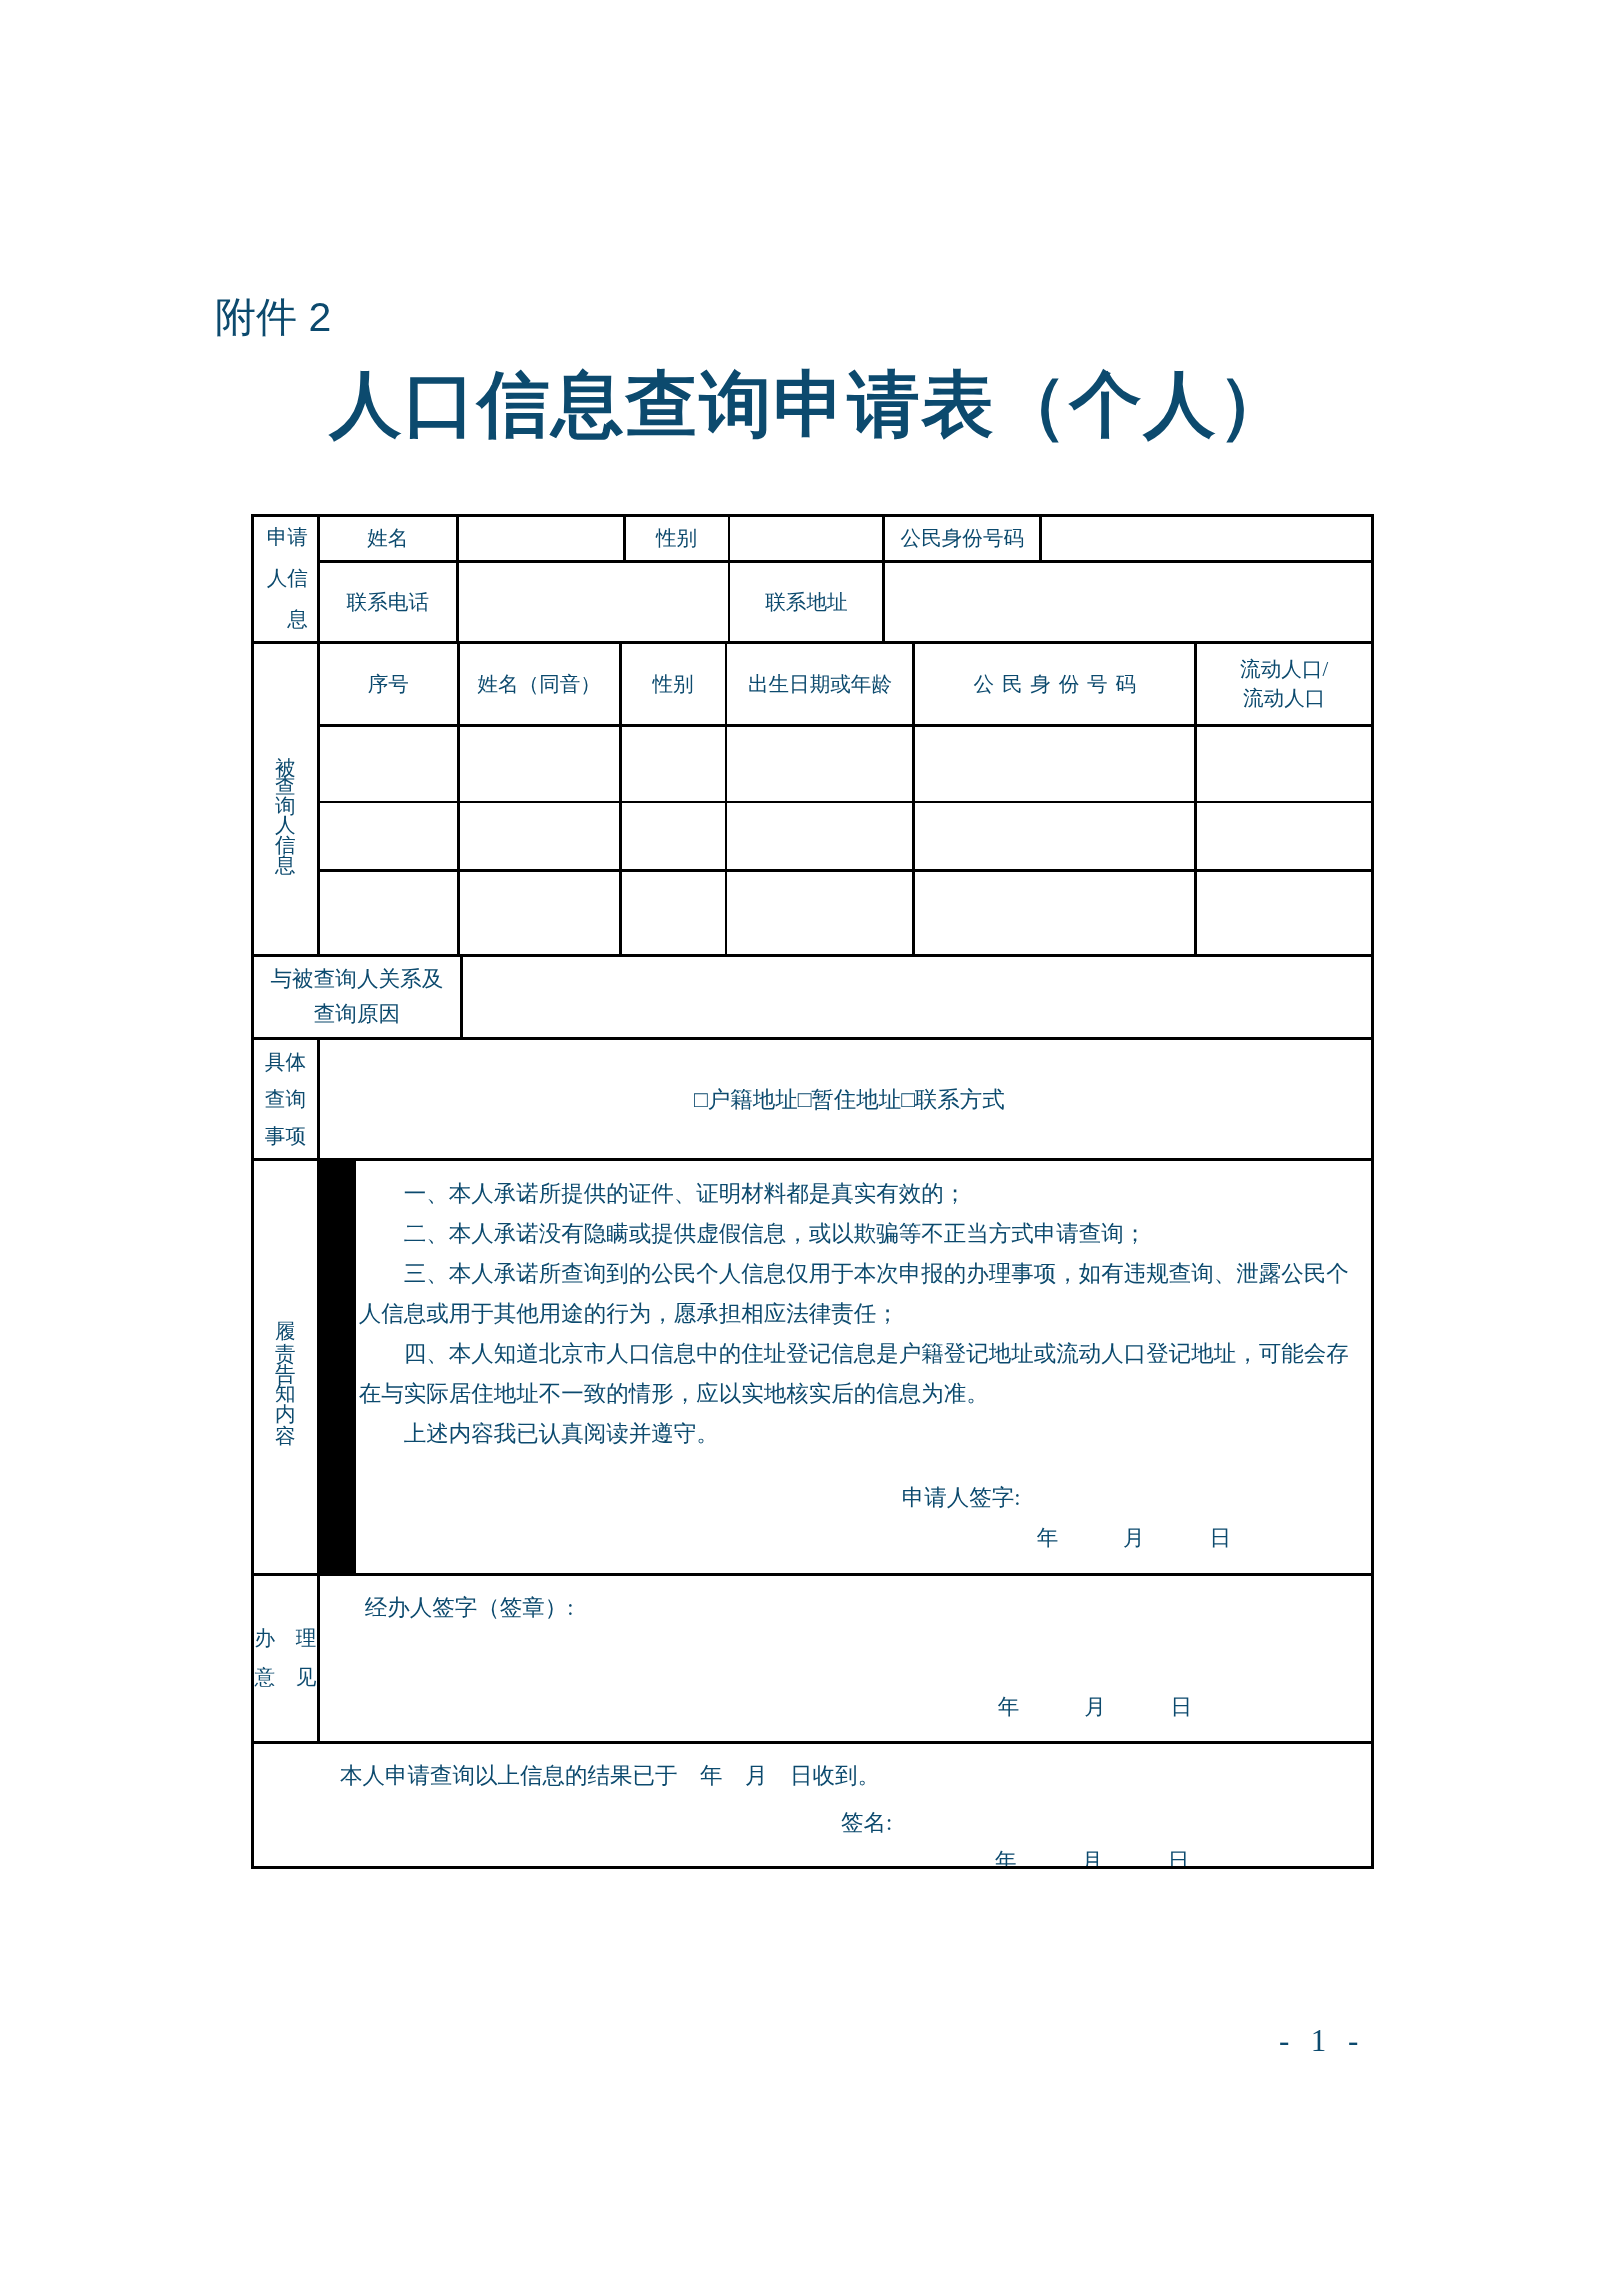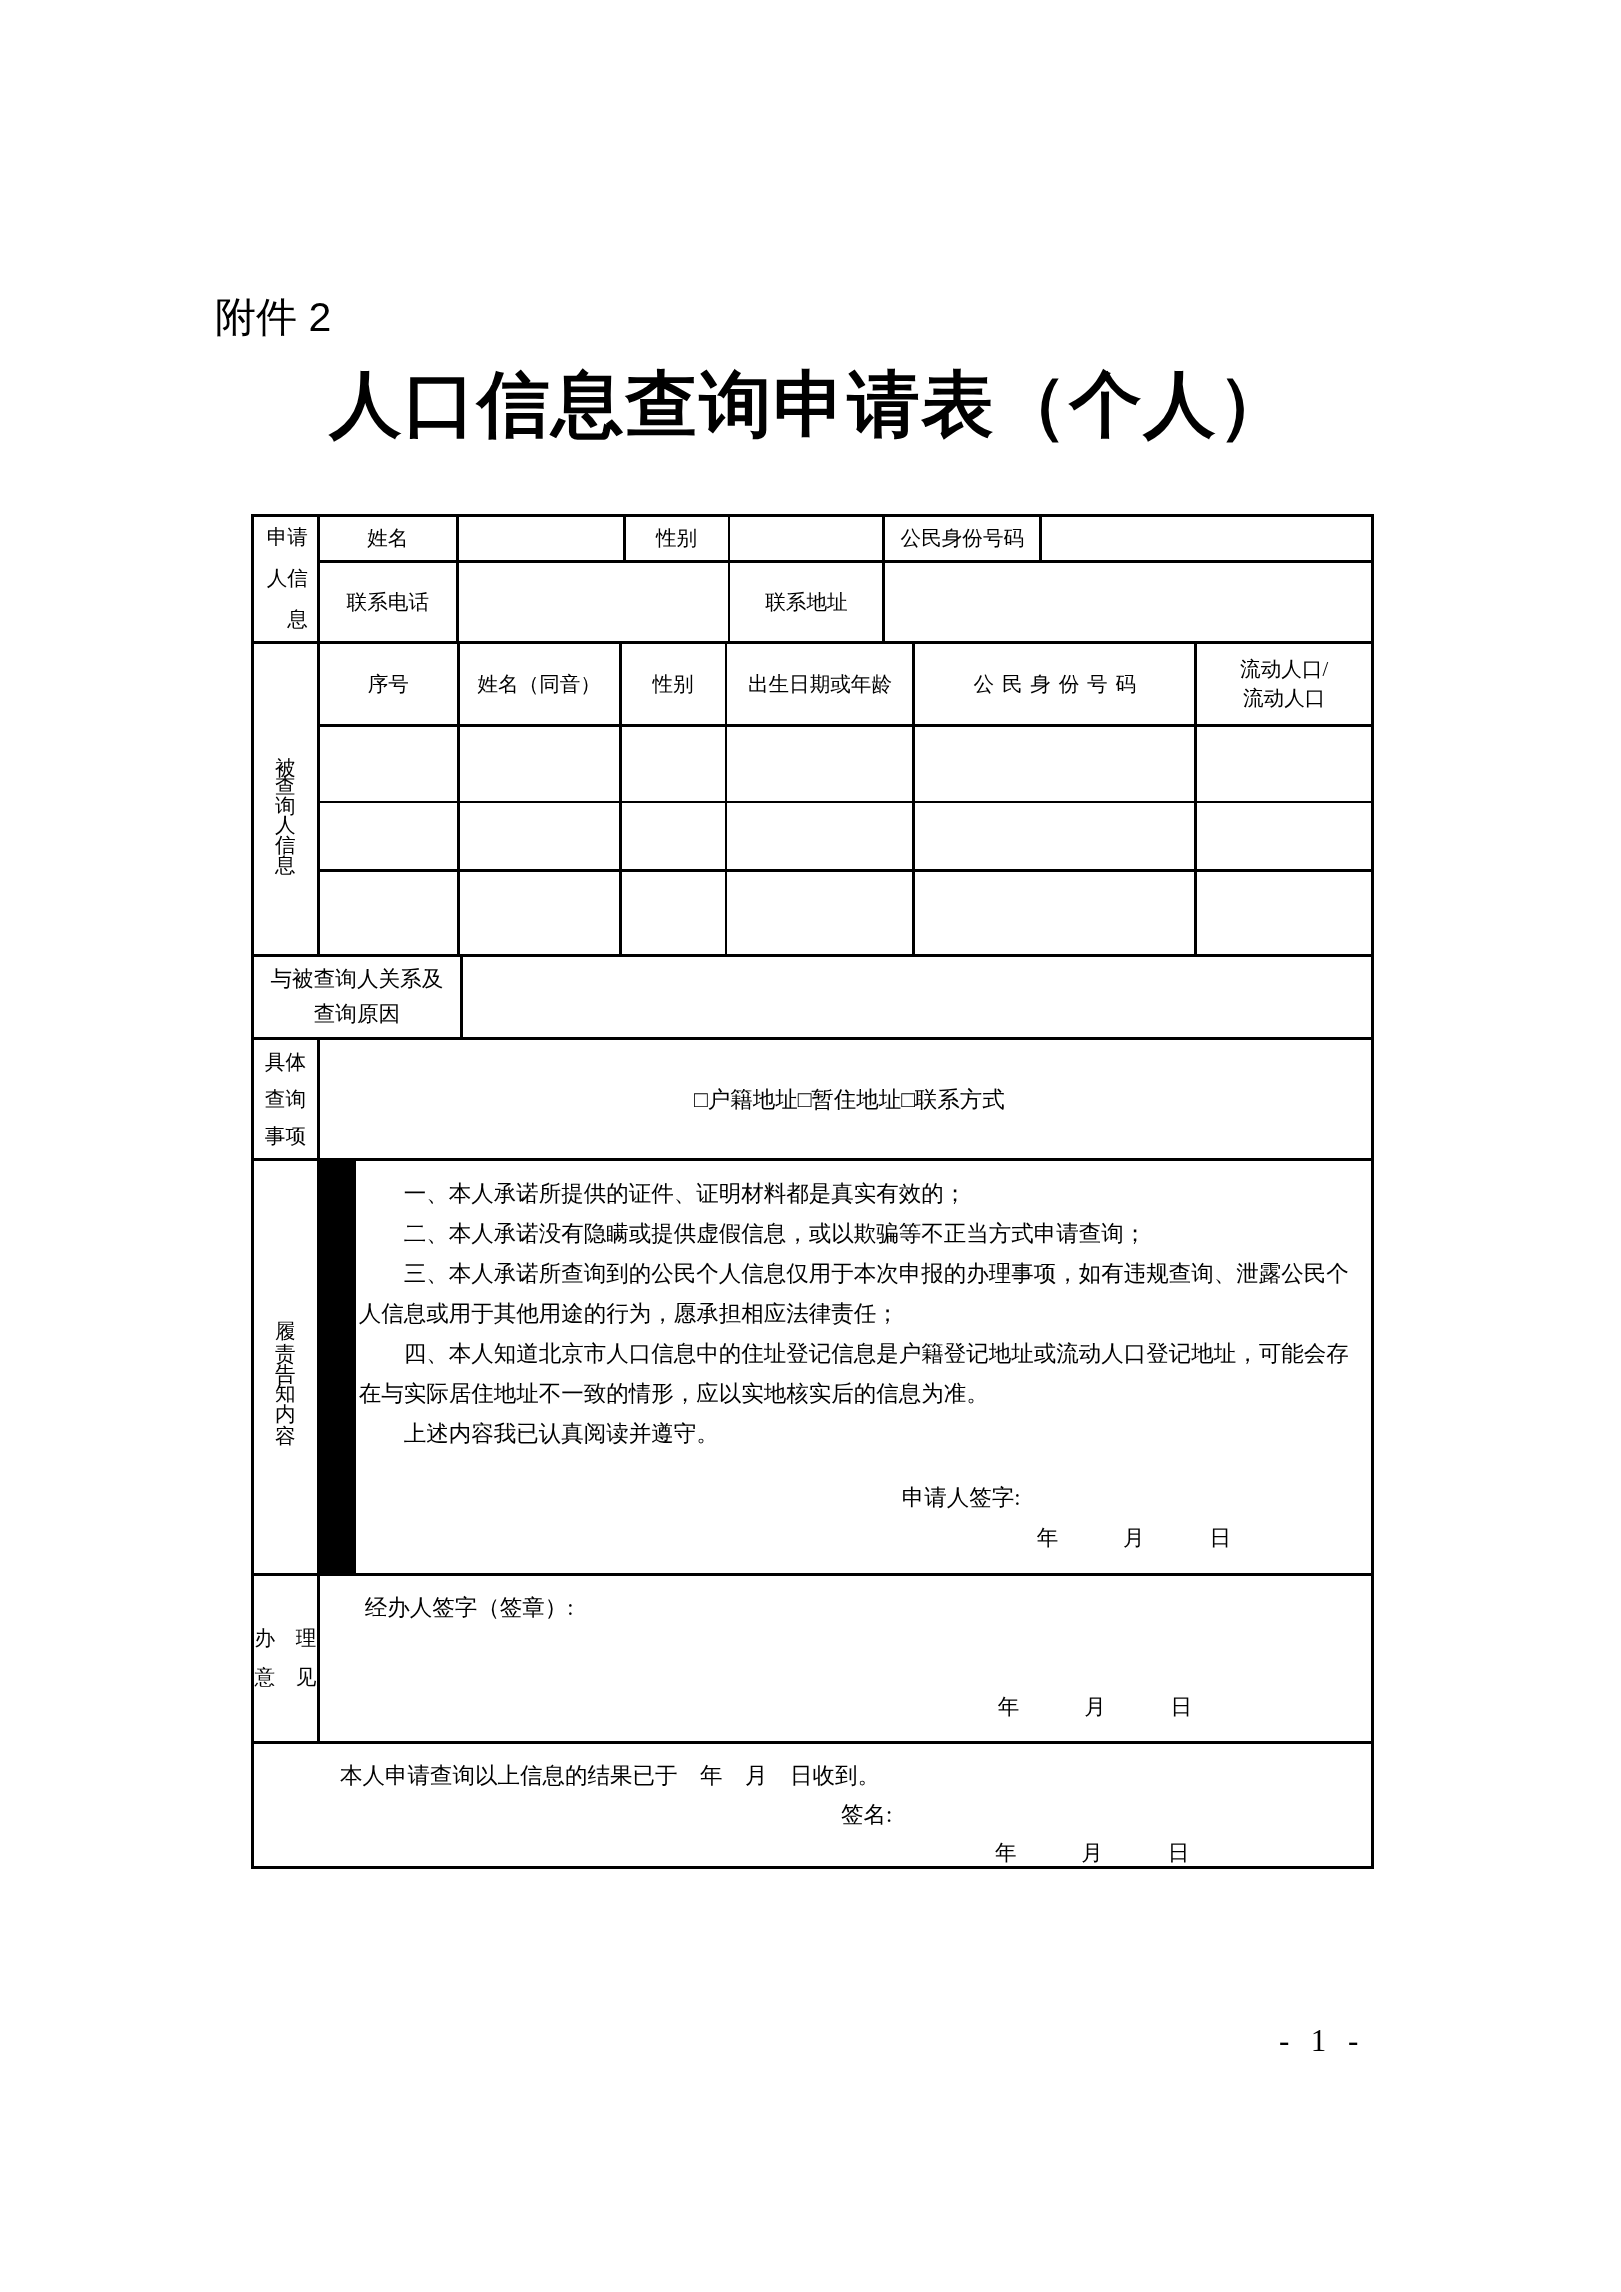--- a/index.html
+++ b/index.html
@@ -1,17 +1,17 @@
 <!DOCTYPE html>
 <html lang="zh"><head>
 <meta charset="utf-8">
 <style>
   html,body { margin:0; padding:0; background:#ffffff; }
   .page {
-    position:relative; width:1621px; height:2293px; background:#ffffff; color:#000000;
+    position:relative; width:1621px; height:2293px; background:#ffffff; color:#0c4a6e;
     font-family:"Liberation Serif","DejaVu Serif",serif; overflow:hidden;
   }
   .attachment {
     position:absolute; left:215px; top:290px; font-size:41px;
     font-family:"Liberation Sans","DejaVu Sans",sans-serif;
   }
   .doc-title {
     position:absolute; left:0; top:357px; width:100%; margin:0; text-align:center;
     font-size:72px; font-weight:bold; letter-spacing:2px;
     font-family:"Liberation Sans","DejaVu Sans",sans-serif;
@@ -59,21 +59,21 @@
   .sig-applicant { margin-top:24.5px; padding-left:543px; font-size:22.5px; }
   .date-line { font-size:21.6px; }
   .notice-body .date-line { padding-left:678px; }
   
   .opinion-body { display:block; position:relative; text-align:left; }
   .op-sig { position:absolute; left:45px; top:15.7px; font-size:22.5px; }
   .op-date { position:absolute; left:678px; top:116px; }
   
   .receipt-body { display:block; text-align:left; font-size:22.5px; line-height:39px; padding-top:11.8px; }
   .receipt-l1 { padding-left:86px; }
-  .receipt-l2 { padding-left:587px; }
+  .receipt-l2 { padding-left:587px;margin-top:8px; }
   .receipt-l3 { padding-left:741px; }
   .page-num {
     position:absolute; left:1279px; top:2023px; font-size:31px; letter-spacing:6.9px;
     font-family:"Liberation Serif","DejaVu Serif",serif;
   }
 </style>
 </head>
 <body>
 
 <div class="page">

